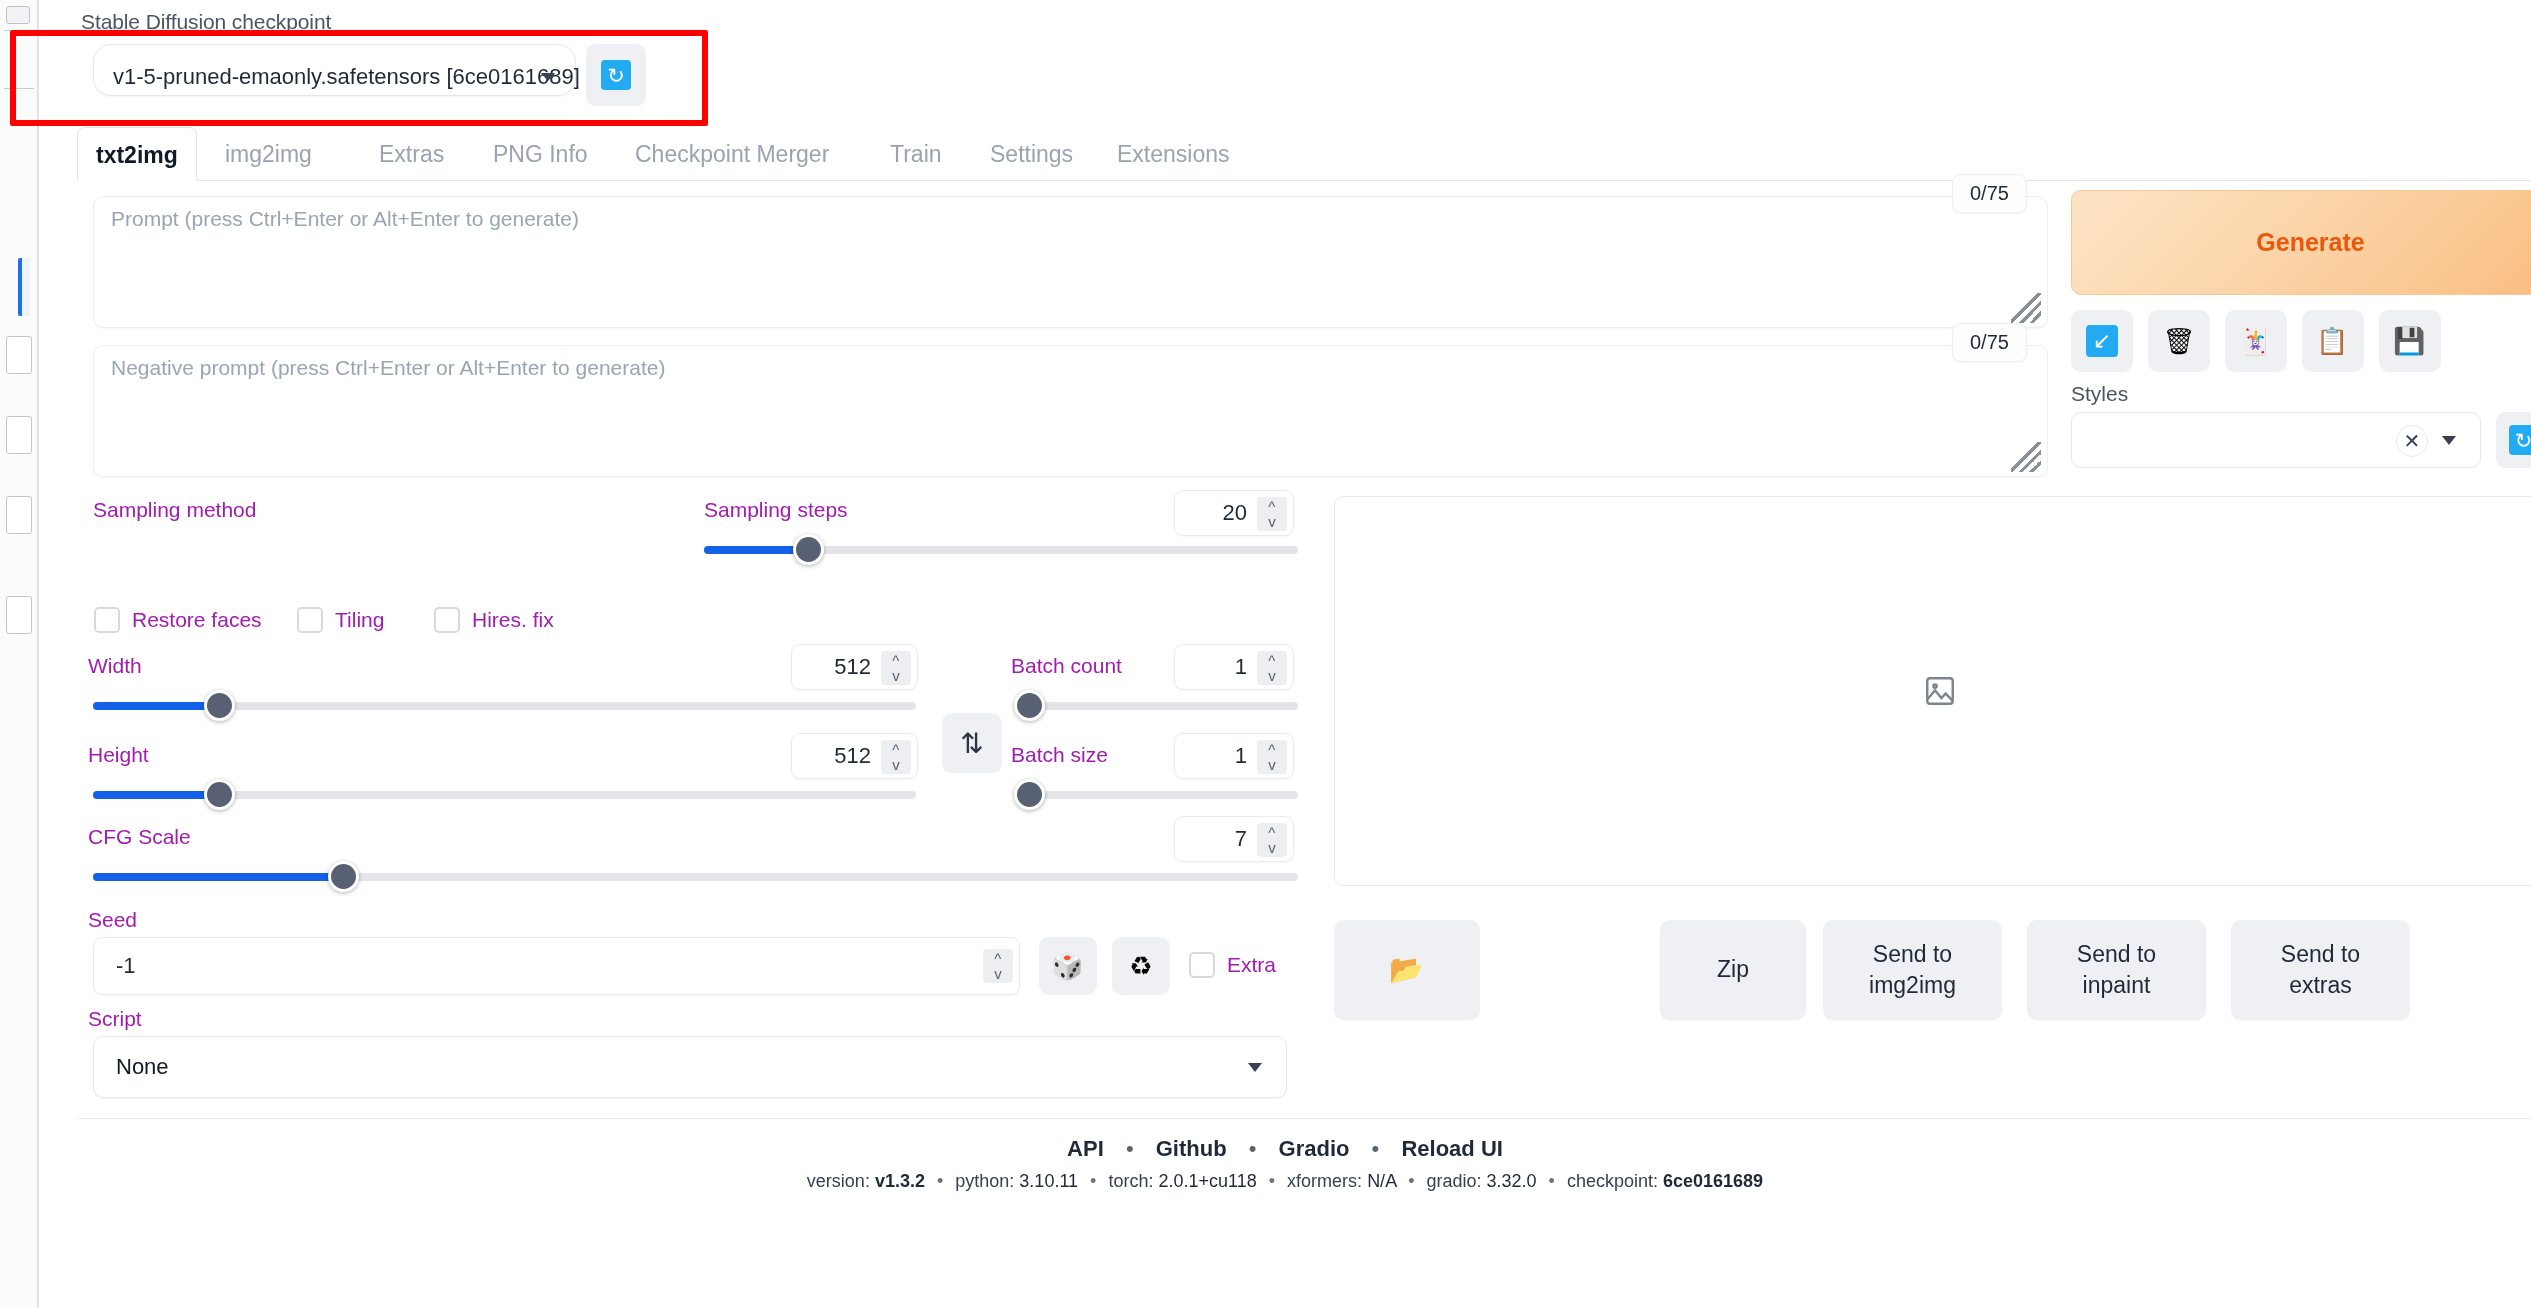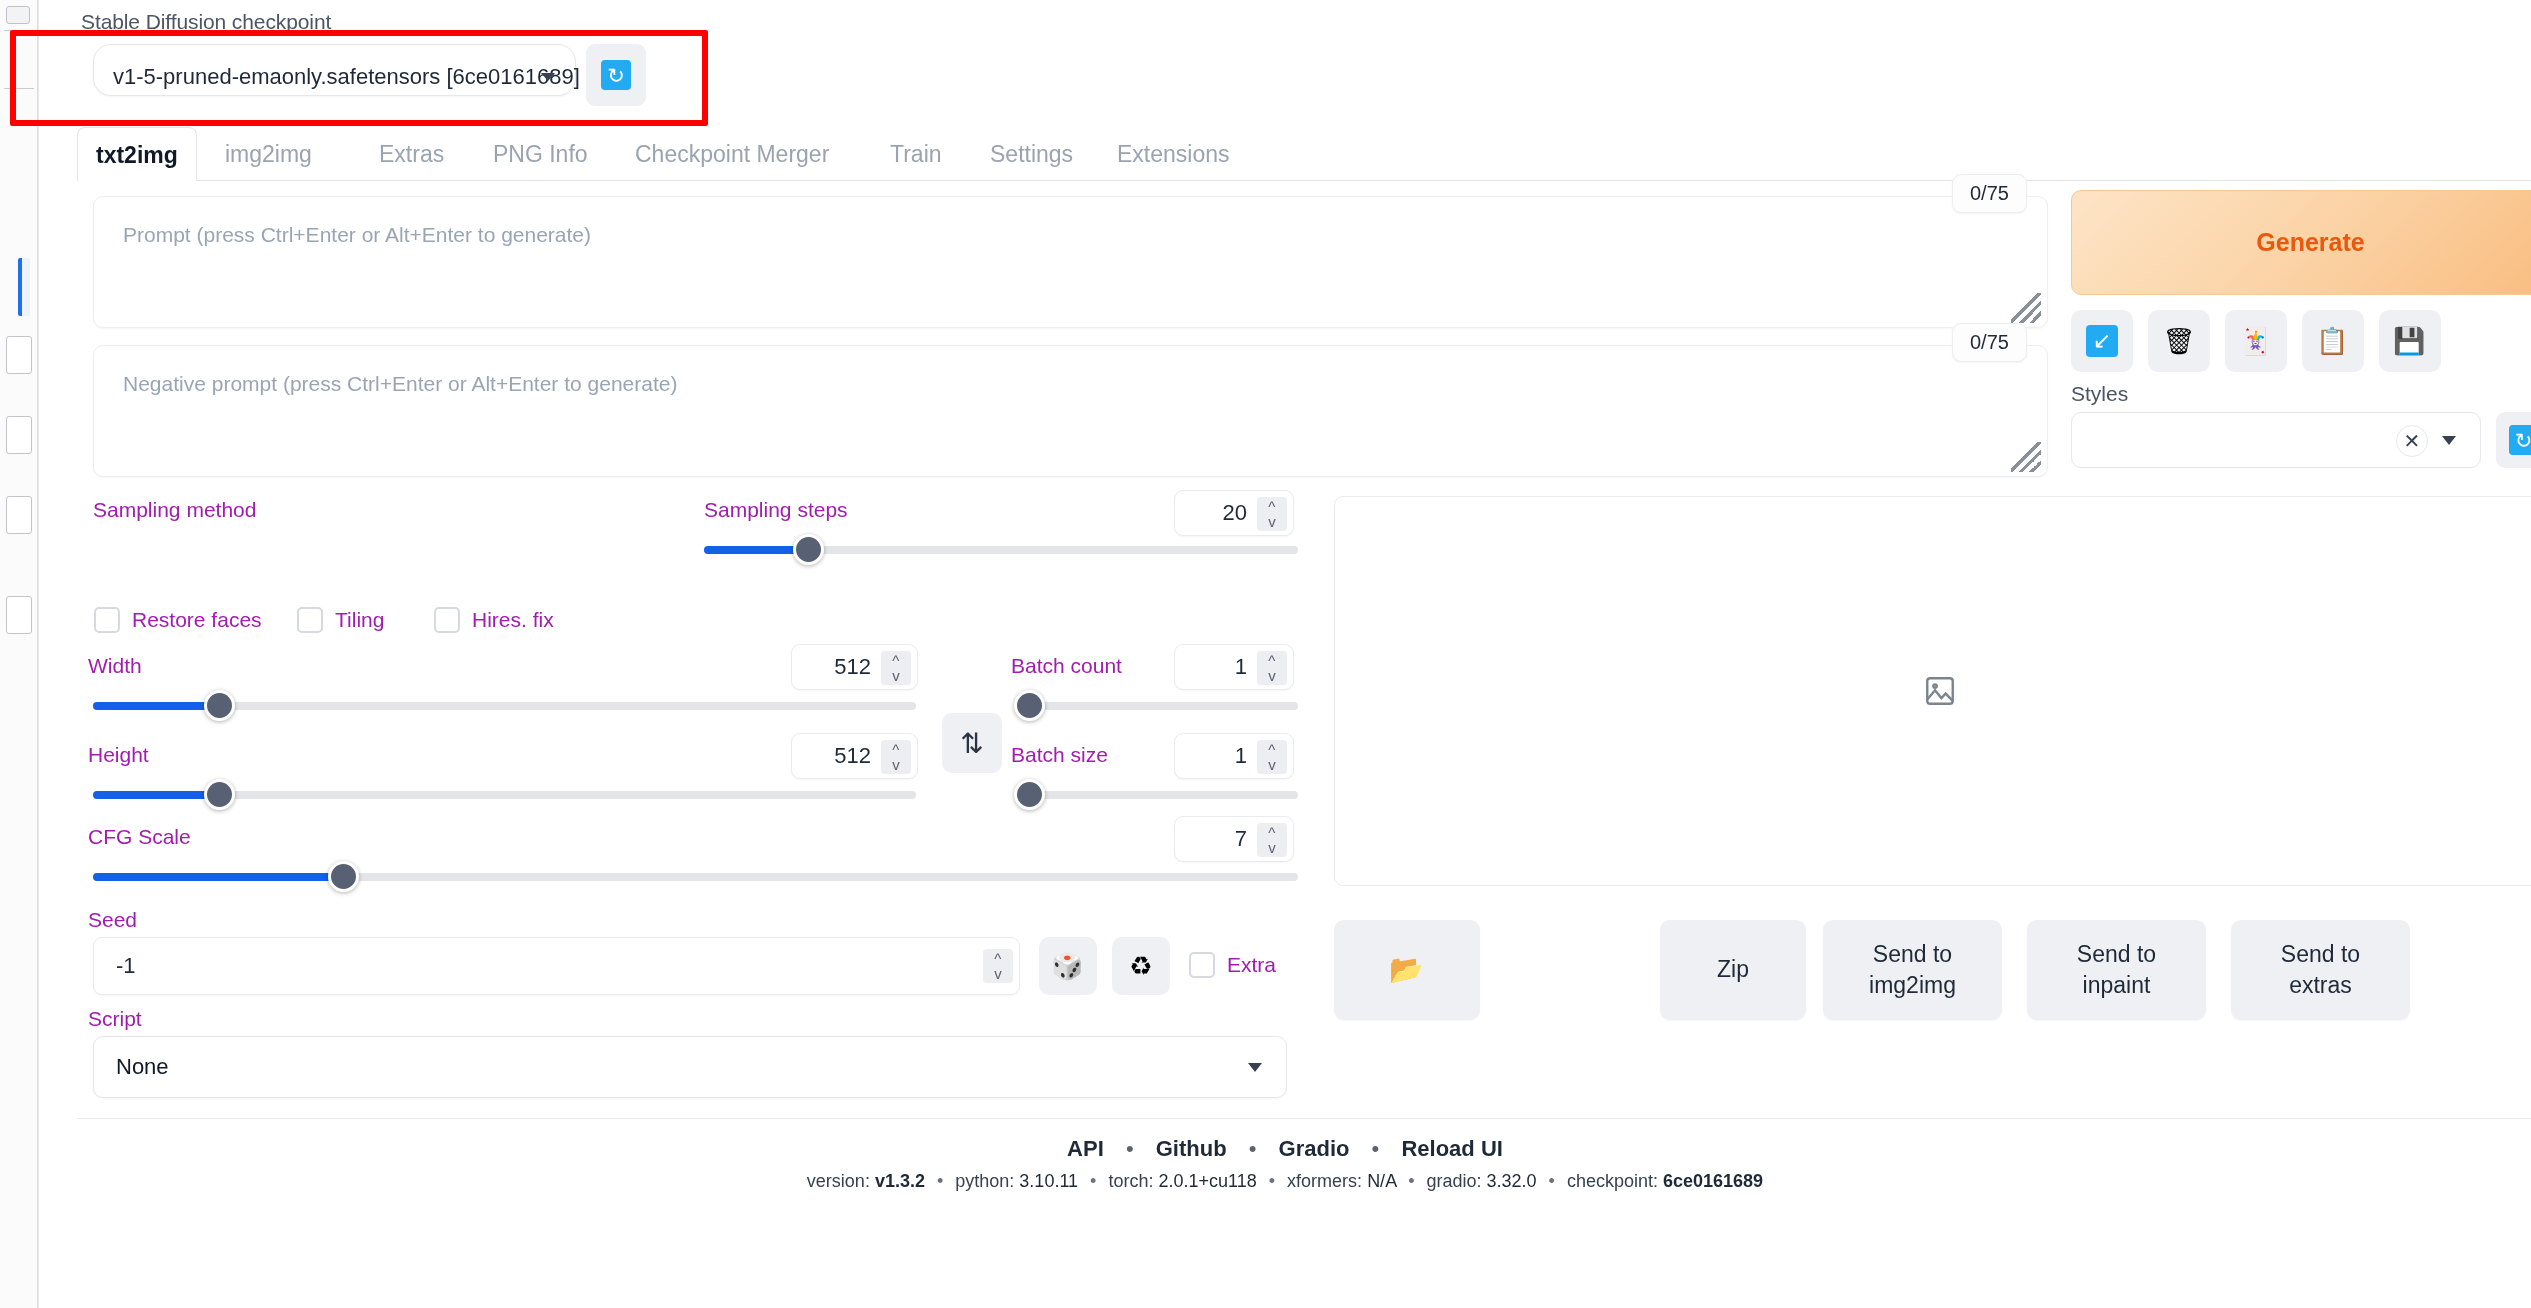--- a/index.html
+++ b/index.html
@@ -92,22 +92,22 @@
 
   
   .prompt-box {
     position: absolute; left: 54px; width: 1955px;
     border: 1px solid #eceef0; border-radius: 10px; background: #fff;
     box-shadow: 0 1px 2px rgba(0,0,0,.04);
   }
   #prompt-pos { top: 196px; height: 132px; }
   #prompt-neg { top: 345px; height: 132px; }
   .prompt-box .ph {
-    position: absolute; left: 17px; top: 26px;
-    font-size: 21px; color: #9aa5b4; margin-left: 12px;
+    position: absolute; left: 17px; top: 10px;
+    font-size: 21px; color: #9aa5b4;
   }
   .grip {
     position: absolute; right: 6px; bottom: 4px; width: 30px; height: 30px;
     background:
       linear-gradient(135deg, transparent 0 44%, #8a9099 44% 52%, transparent 52% 100%),
       linear-gradient(135deg, transparent 0 62%, #8a9099 62% 70%, transparent 70% 100%),
       linear-gradient(135deg, transparent 0 80%, #8a9099 80% 88%, transparent 88% 100%);
   }
   .token-counter {
     position: absolute; left: 1913px;

